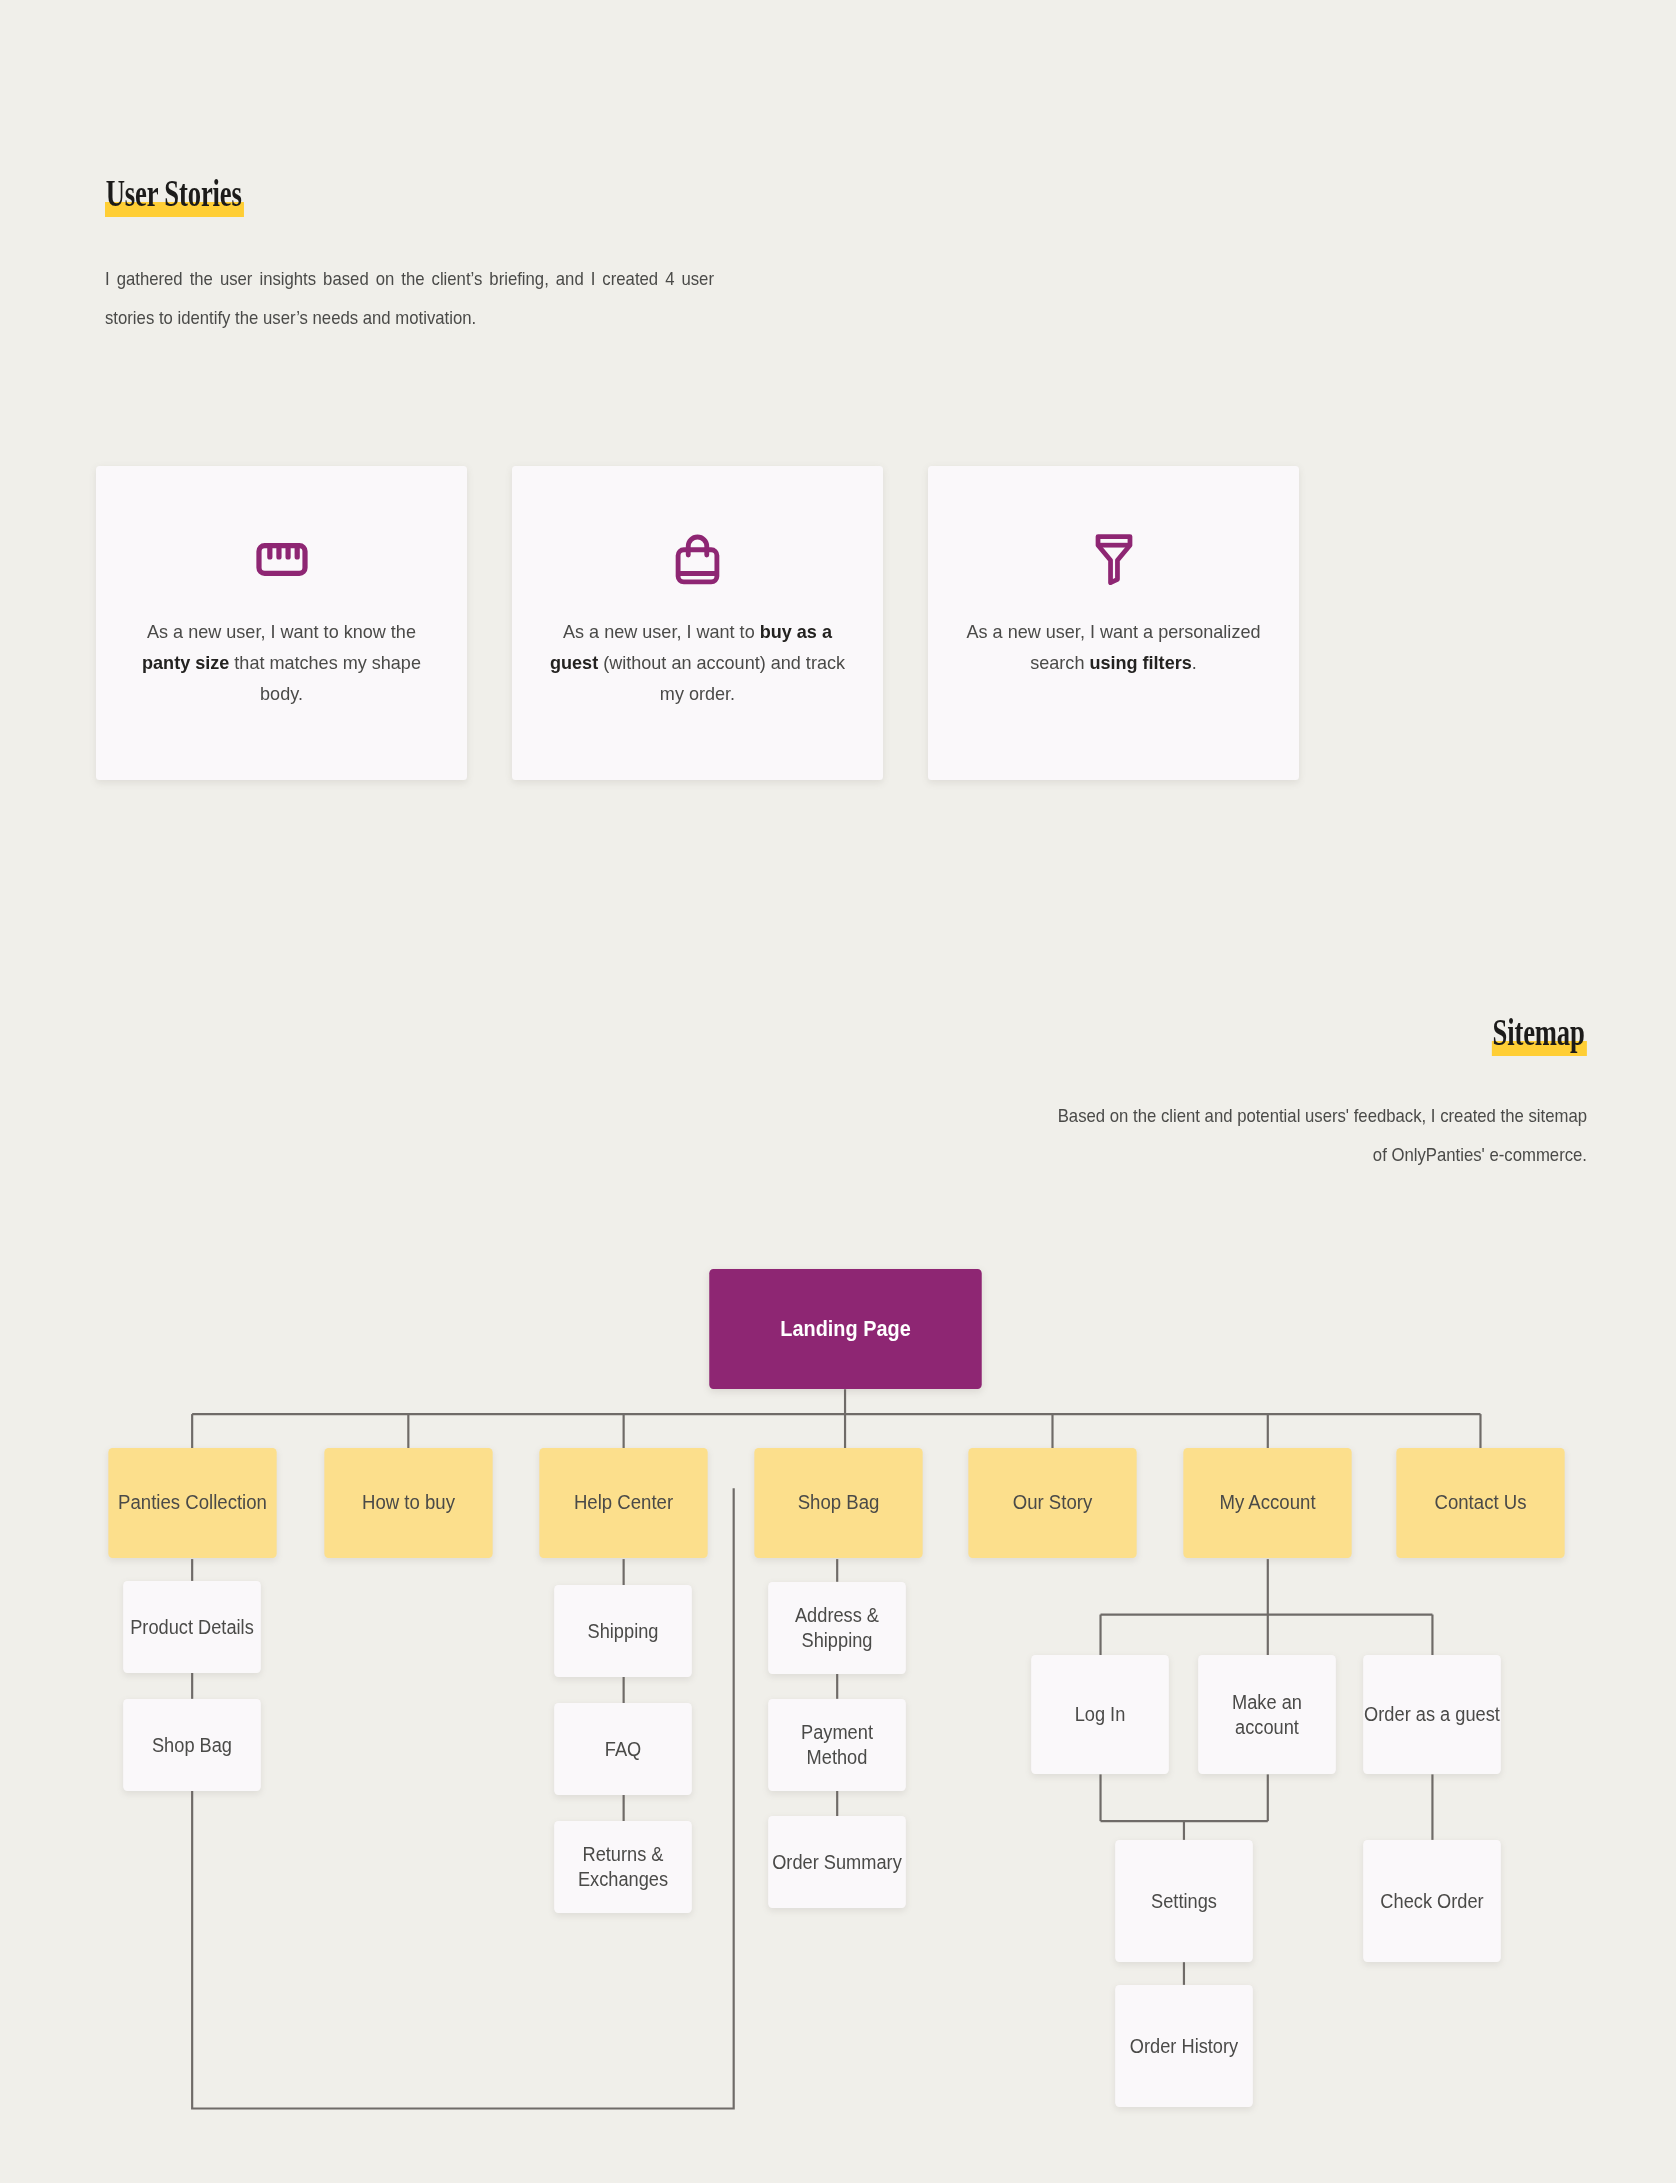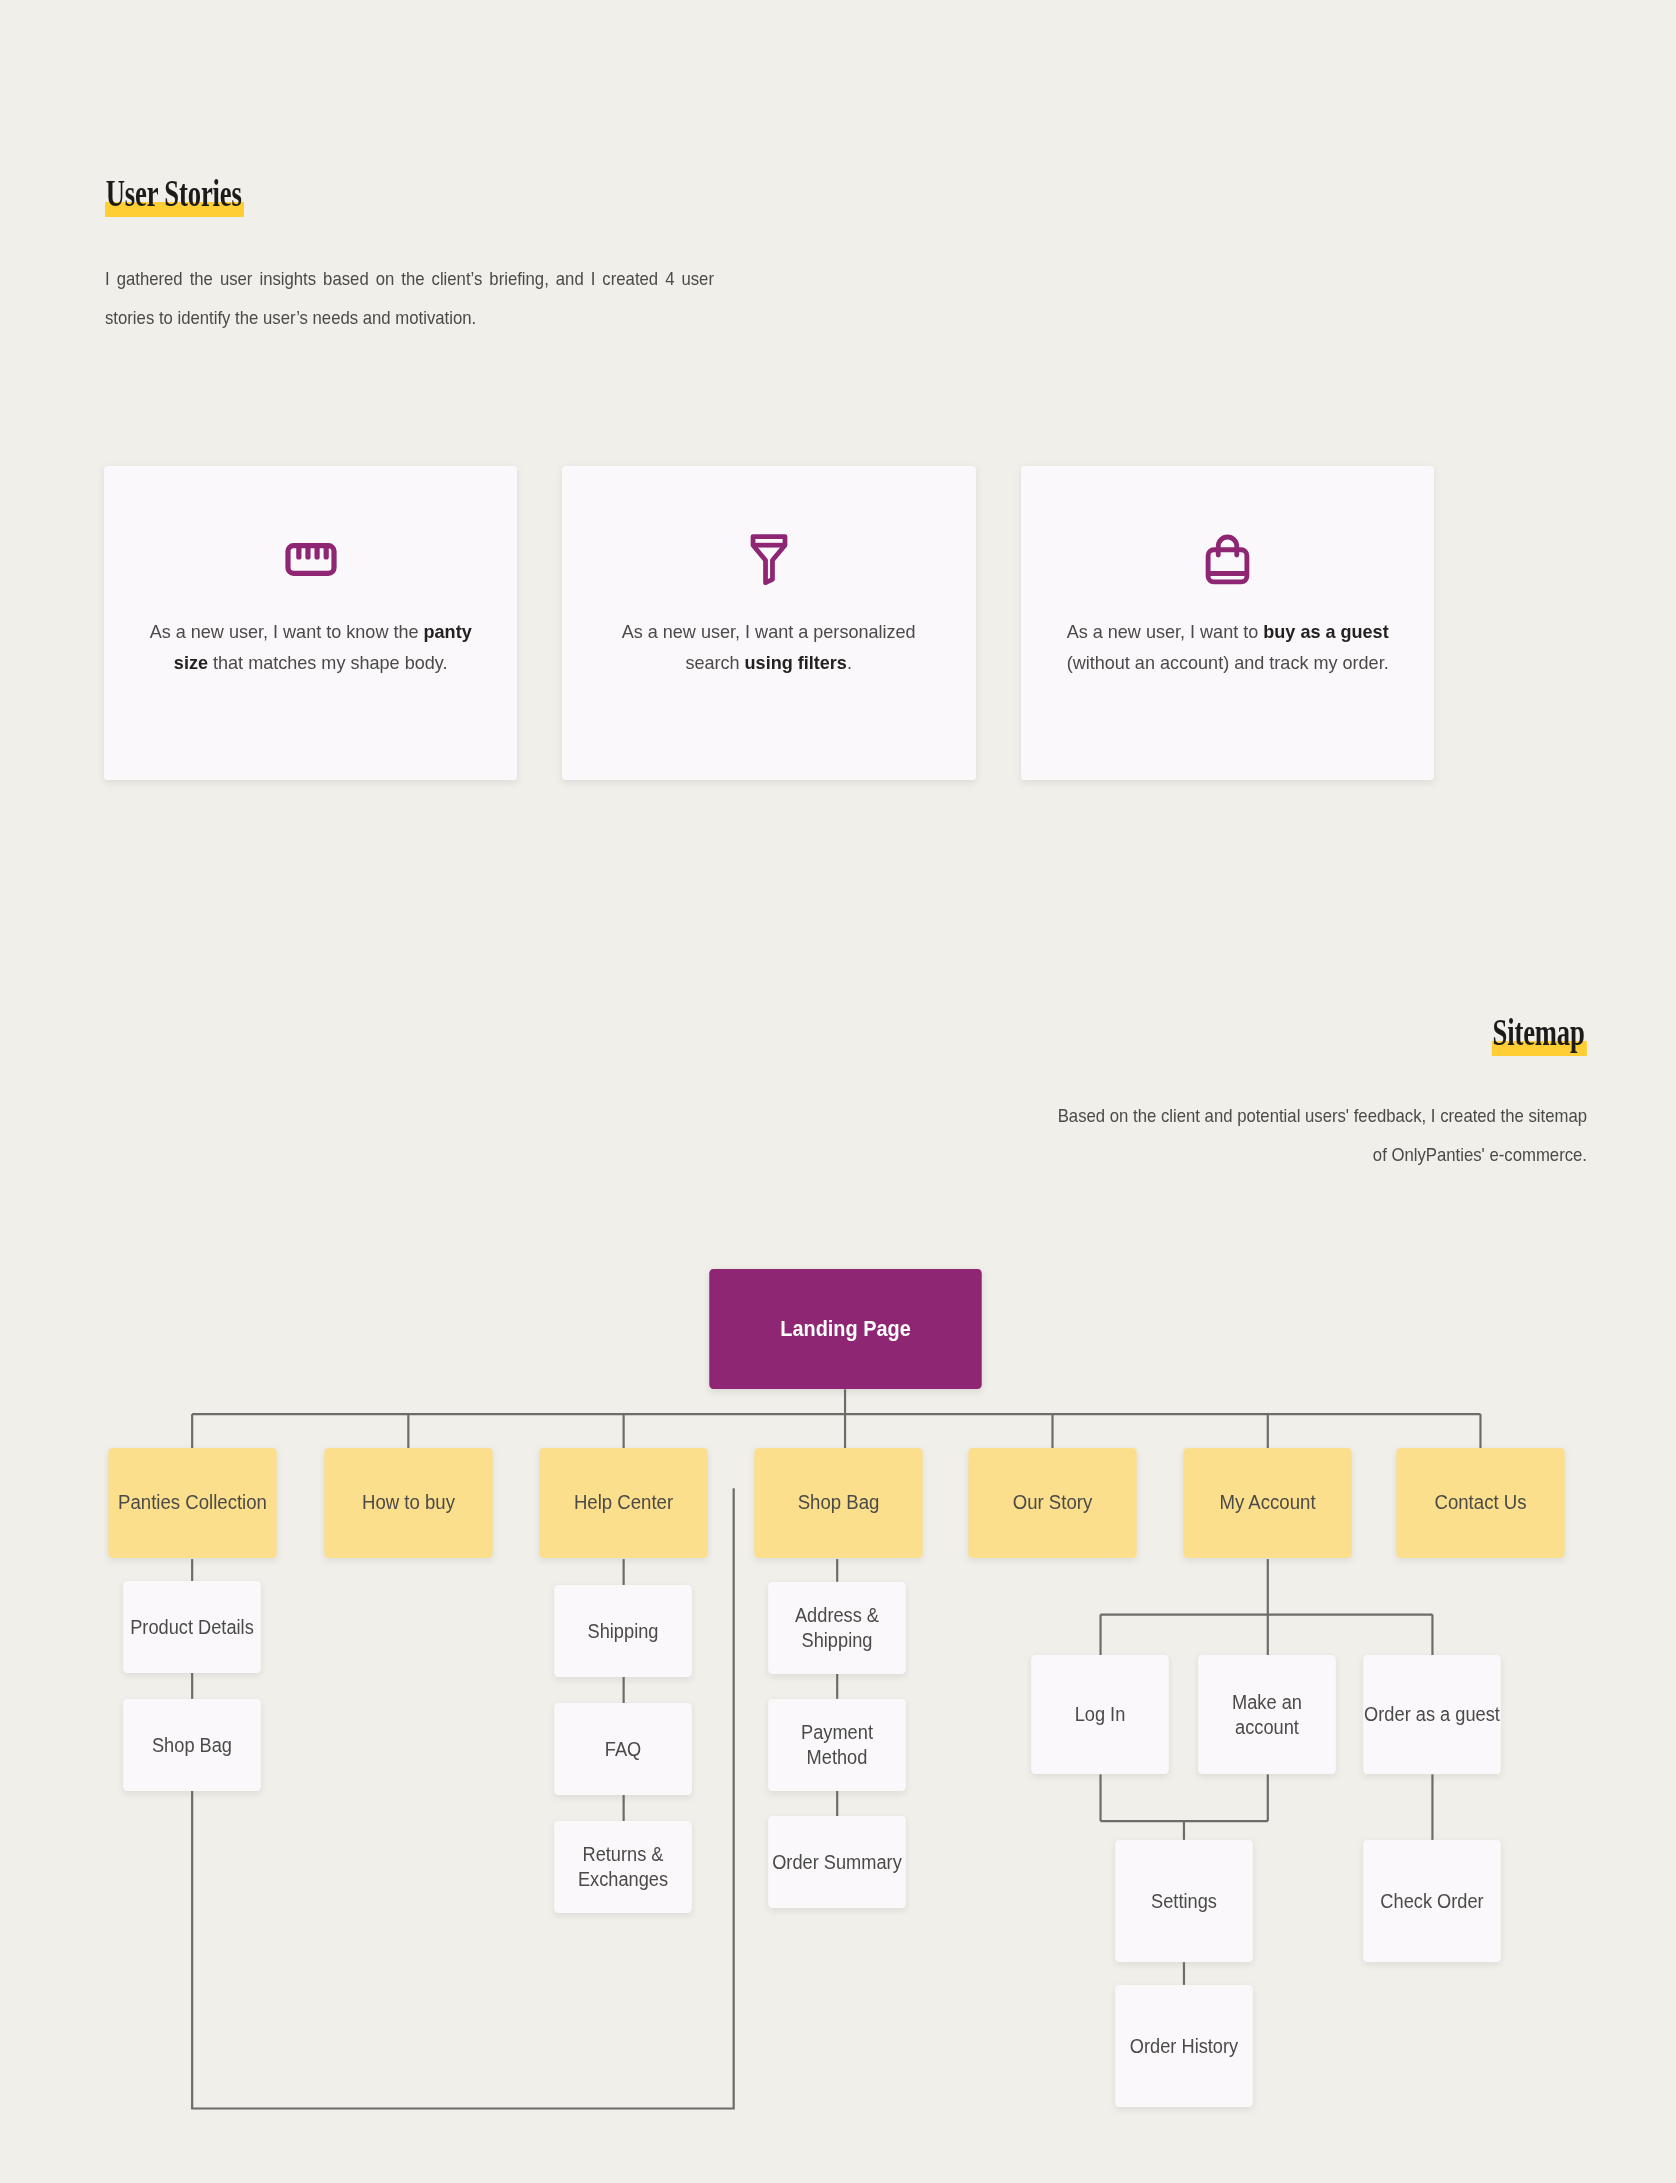--- a/index.html
+++ b/index.html
@@ -67,22 +67,22 @@
   #sitemap-intro {
     right: 90px; top: 1097px;
     width: 620px;
     text-align: right;
     transform-origin: right top;
   }
 
   
   .story-cards {
     position: absolute;
-    left: 104px; top: 466px;
-    width: 1330px; height: 314px;
+    left: 96px; top: 466px;
+    width: 1203px; height: 314px;
     display: flex;
     gap: 45px;
   }
   .story-card {
     flex: 1 1 0;
     background: #FAF8FA;
     border-radius: 3.5px;
     box-shadow: 0 2.2px 7px rgba(110,100,95,0.13);
     display: flex;
     flex-direction: column;
@@ -162,48 +162,48 @@
 
     <div class="story-card">
       <span class="story-icon">
         <svg width="52" height="33" viewBox="0 0 118 76" fill="none">
           <rect x="6" y="6" width="106" height="64" rx="13" stroke="#8E2673" stroke-width="12"></rect>
           <path d="M31 6v26M52 6v26M73 6v26M94 6v26" stroke="#8E2673" stroke-width="12" stroke-linecap="round"></path>
         </svg>
       </span>
       <div class="story-text">
         <span>As a new user, I want to know the </span><b>panty size</b><span> that matches my shape body.</span>
-      </div>
-    </div>
-
-    <div class="story-card">
-      <span class="story-icon">
-        <svg width="38" height="52" viewBox="0 0 88 118" fill="none">
-          <path d="M7 7h74v20L52 62v44l-16 8V62L7 27V7z" stroke="#8E2673" stroke-width="11" stroke-linejoin="round"></path>
-          <path d="M7 27h74" stroke="#8E2673" stroke-width="11"></path>
-        </svg>
-      </span>
-      <div class="story-text">
-        <span>As a new user, I want a personalized search </span><b>using filters</b><span>.</span>
       </div>
     </div>
 
     <div class="story-card">
       <span class="story-icon">
         <svg width="45" height="52" viewBox="0 0 102 118" fill="none">
           <rect x="7" y="38" width="88" height="73" rx="13" stroke="#8E2673" stroke-width="11"></rect>
           <path d="M30 50V30a21 21 0 0142 0v20" stroke="#8E2673" stroke-width="11" stroke-linecap="round"></path>
           <path d="M9 92h84" stroke="#8E2673" stroke-width="11"></path>
         </svg>
       </span>
       <div class="story-text">
         <span>As a new user, I want to </span><b>buy as a guest</b><span> (without an account) and track my order.</span>
       </div>
     </div>
 
+    <div class="story-card">
+      <span class="story-icon">
+        <svg width="38" height="52" viewBox="0 0 88 118" fill="none">
+          <path d="M7 7h74v20L52 62v44l-16 8V62L7 27V7z" stroke="#8E2673" stroke-width="11" stroke-linejoin="round"></path>
+          <path d="M7 27h74" stroke="#8E2673" stroke-width="11"></path>
+        </svg>
+      </span>
+      <div class="story-text">
+        <span>As a new user, I want a personalized search </span><b>using filters</b><span>.</span>
+      </div>
+    </div>
+
 
   </div>
 
   <div class="sec-heading" id="sitemap-heading">
     <span class="hl">Sitemap</span>
   </div>
 
   <p class="body-copy" id="sitemap-intro">Based on the client and potential users' feedback, I created the sitemap of OnlyPanties' e-commerce.</p>
 
   <div id="sitemap">

